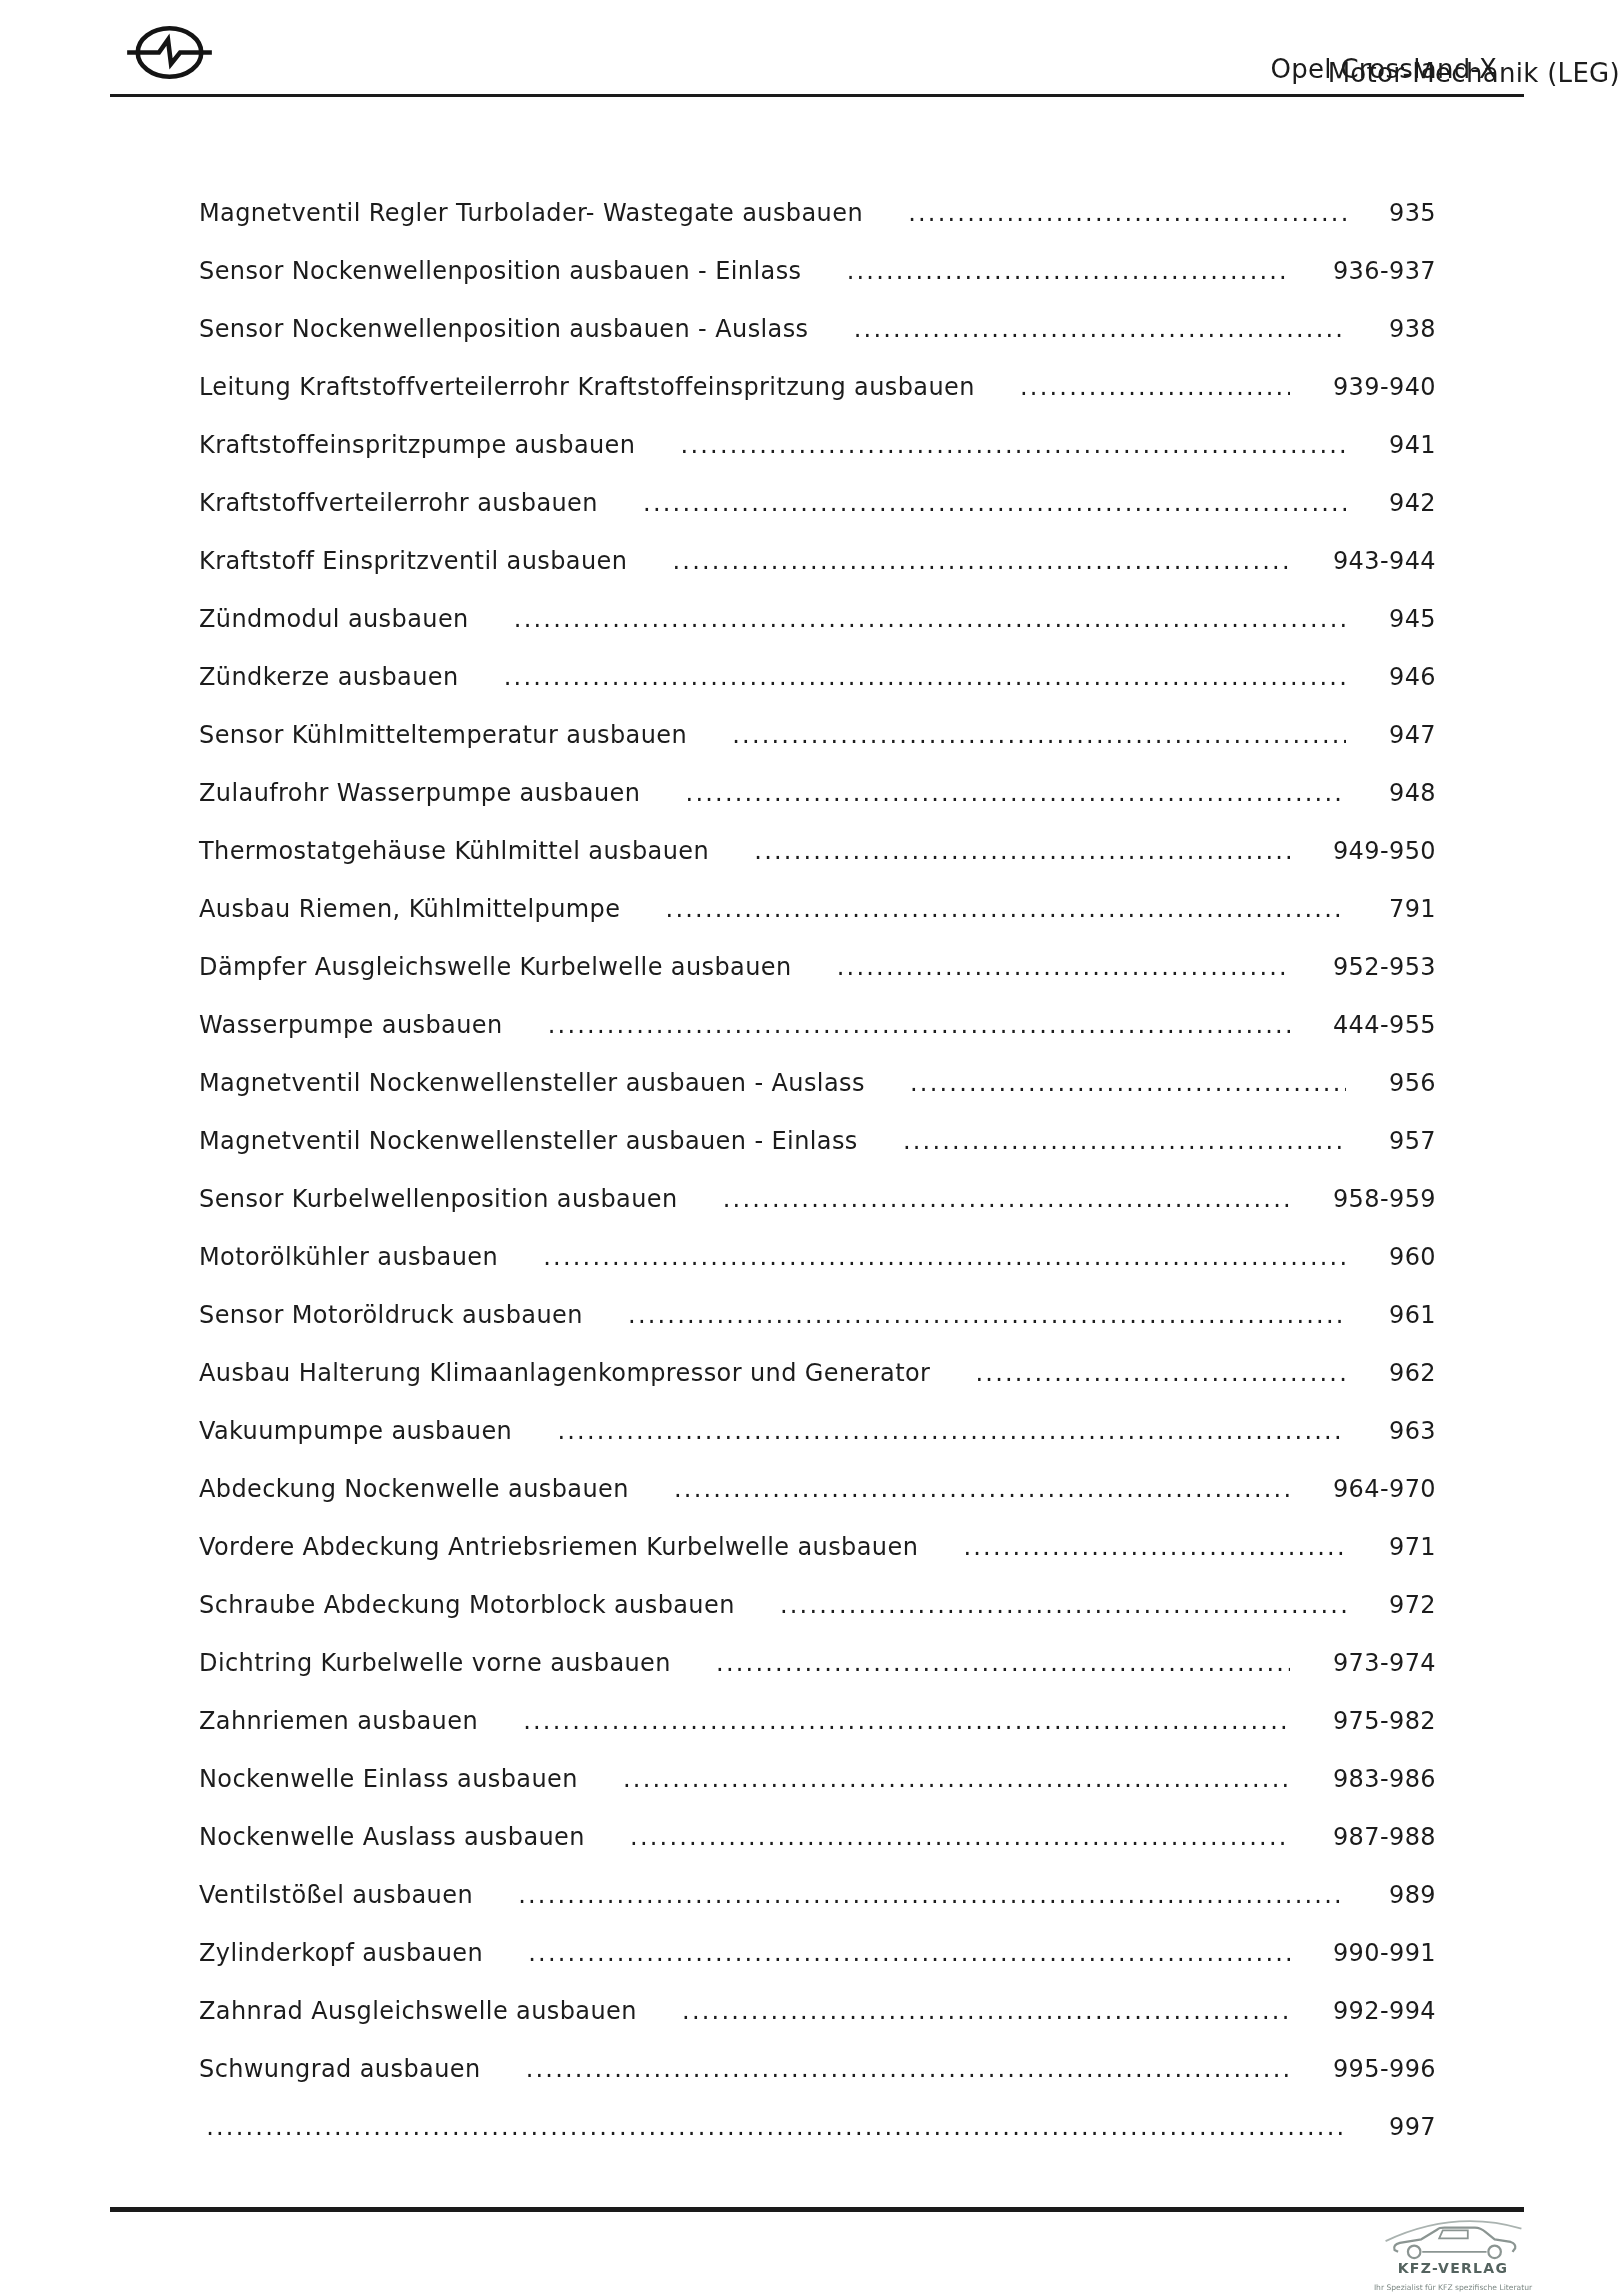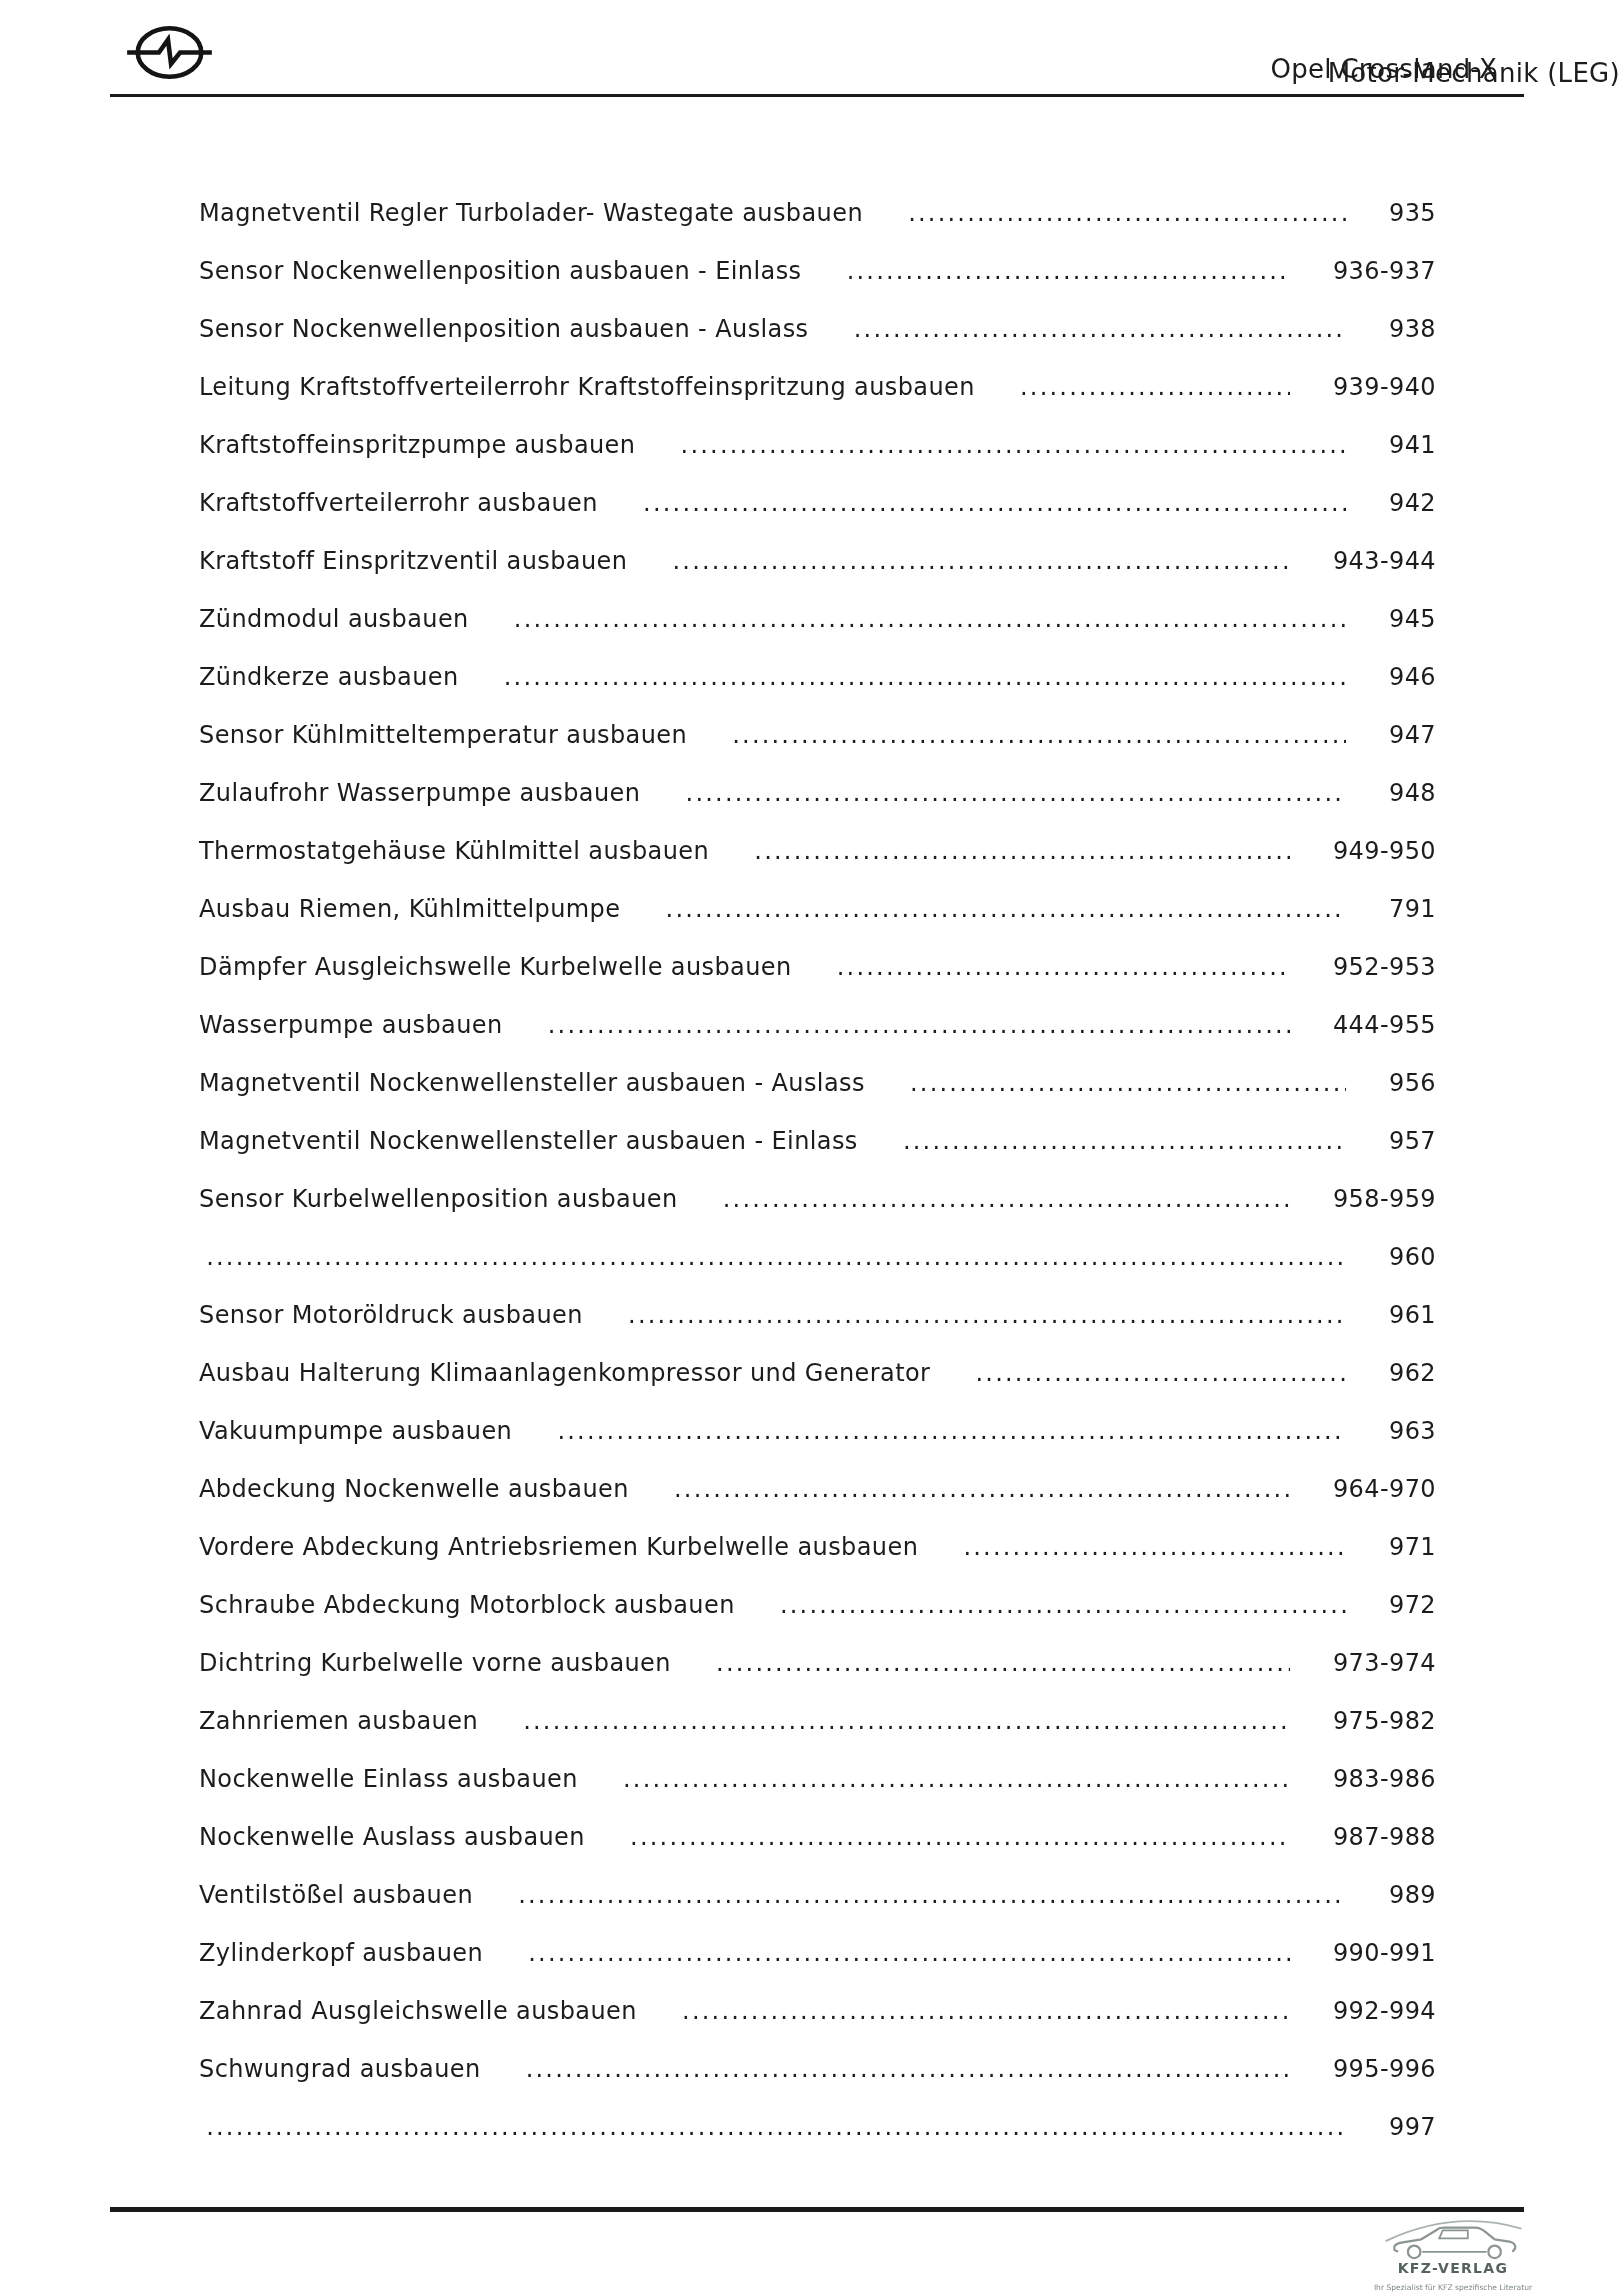--- a/index.html
+++ b/index.html
@@ -242,20 +242,21 @@
     <span class="toc-page">957</span>
   </div>
 
   <div class="toc-entry">
     <span class="toc-title">Sensor Kurbelwellenposition ausbauen</span>
     <span class="toc-leader"></span>
     <span class="toc-page">958-959</span>
   </div>
 
   <div class="toc-entry">
+    <span class="toc-title">Motorölkühler ausbauen</span>
     <span class="toc-leader"></span>
     <span class="toc-page">960</span>
   </div>
 
   <div class="toc-entry">
     <span class="toc-title">Sensor Motoröldruck ausbauen</span>
     <span class="toc-leader"></span>
     <span class="toc-page">961</span>
   </div>
 

